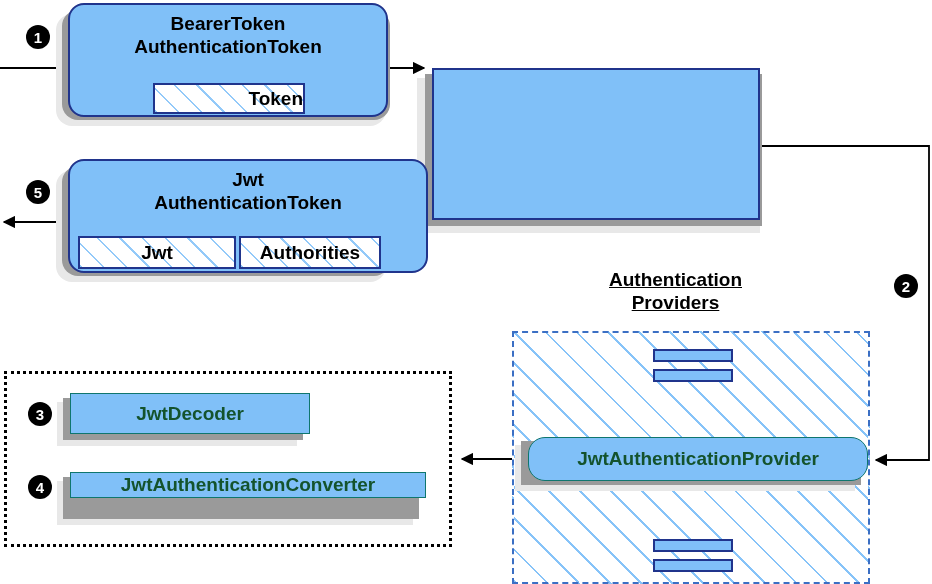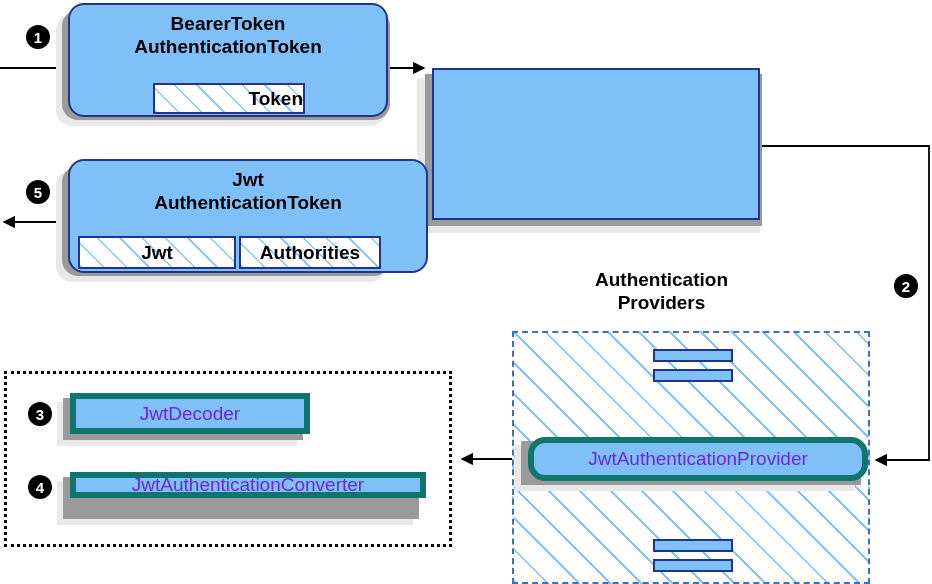--- a/index.html
+++ b/index.html
@@ -76,28 +76,28 @@
     justify-content: center;
     font-size: 19px;
     font-weight: bold;
     color: #000;
   }
 
   
   .barnode {
     position: absolute;
     background: #80c0f8;
-    border: 6px solid #0f766e;
+    border: 1px solid #0f766e;
     box-sizing: border-box;
     display: flex;
     align-items: center;
     justify-content: center;
     font-size: 19px;
-    font-weight: normal;
-    color: #6d28d9;
+    font-weight: bold;
+    color: #14532d;
   }
 
   
   .minibar {
     position: absolute;
     background: #80c0f8;
     border: 2px solid #20348c;
     box-sizing: border-box;
   }
 
@@ -172,21 +172,21 @@
 
     <line x1="424" y1="222" x2="390" y2="222" stroke="#000" stroke-width="1.8"></line>
 
     <line x1="66" y1="222" x2="4" y2="222" stroke="#000" stroke-width="1.8" marker-end="url(#arrow-end)"></line>
 
     <line x1="693" y1="389" x2="693" y2="437" stroke="#000" stroke-width="3.4" marker-end="url(#arrow-end)" marker-start="url(#arrow-start)"></line>
 
     <line x1="693" y1="487" x2="693" y2="534" stroke="#000" stroke-width="3.4" marker-end="url(#arrow-end)" marker-start="url(#arrow-start)"></line>
   </svg>
 
-  <div class="group-label" style="left:574px; top:268px; width:175px;">Authentication
+  <div class="group-label" style="left:588px; top:268px; width:175px;text-decoration:underline;">Authentication
 Providers</div>
 
   <div class="group-dashed-hatch" style="left:512px; top:331px; width:358px; height:253px;"></div>
 
   <div class="minibar" style="left:653px; top:349px; width:80px; height:13px;"></div>
   <div class="minibar" style="left:653px; top:369px; width:80px; height:13px;"></div>
 
   <div class="minibar" style="left:653px; top:539px; width:80px; height:13px;"></div>
   <div class="minibar" style="left:653px; top:559px; width:80px; height:13px;"></div>
 

